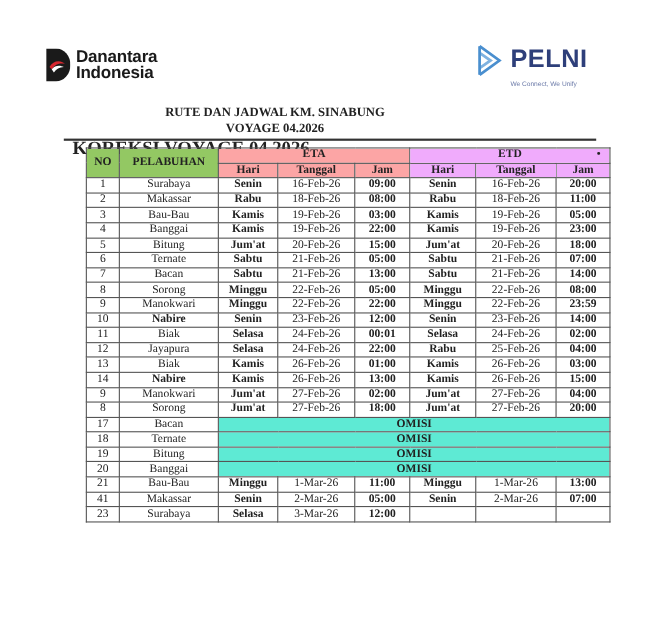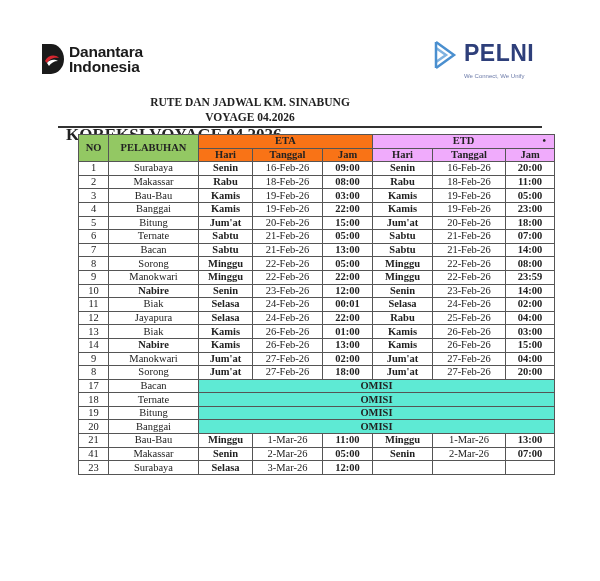--- a/index.html
+++ b/index.html
@@ -13,21 +13,21 @@
   .pelni-word { font-family:"Liberation Sans", sans-serif; font-weight:bold; font-size:23px; color:#2e3f7a; margin-left:6px; letter-spacing:0.5px; }
   .pelni-tag { font-family:"Liberation Sans", sans-serif; font-size:6px; color:#6b7aa8; margin-left:30px; margin-top:-1px; }
   .title { position:absolute; left:0; width:500px; text-align:center; font-weight:bold; font-size:11.5px; color:#222; }
   .title1 { top:96px; }
   .title2 { top:111px; }
   .rule { position:absolute; left:58px; width:484px; top:126px; height:2px; background:#333; }
   .koreksi { position:absolute; left:66px; top:125px; font-weight:bold; font-size:17px; color:#222; }
   table.sched { position:absolute; left:78px; top:134px; border-collapse:collapse; font-size:10.5px; table-layout:fixed; }
   table.sched td, table.sched th { border:1px solid #555; padding:0; height:12.6px; line-height:12px; text-align:center; white-space:nowrap; overflow:hidden; }
   th.green { background:#93c863; font-weight:bold; color:#222; }
-  th.blue { background:#f97316; font-weight:bold; color:#222; }
+  th.blue { background:#fca5a5; font-weight:bold; color:#222; }
   th.yellow { background:#f0abfc; font-weight:bold; color:#222; position:relative; }
   td.port { text-align:left; padding-left:5px; }
   td.port.bold { font-weight:bold; }
   td.day { font-weight:bold; }
   td.time { font-weight:bold; }
   td.omisi { background:#5eead4; font-weight:bold; }
   .dot { position:absolute; right:8px; top:0; font-size:10px; }
 </style>
 </head>
 <body>

